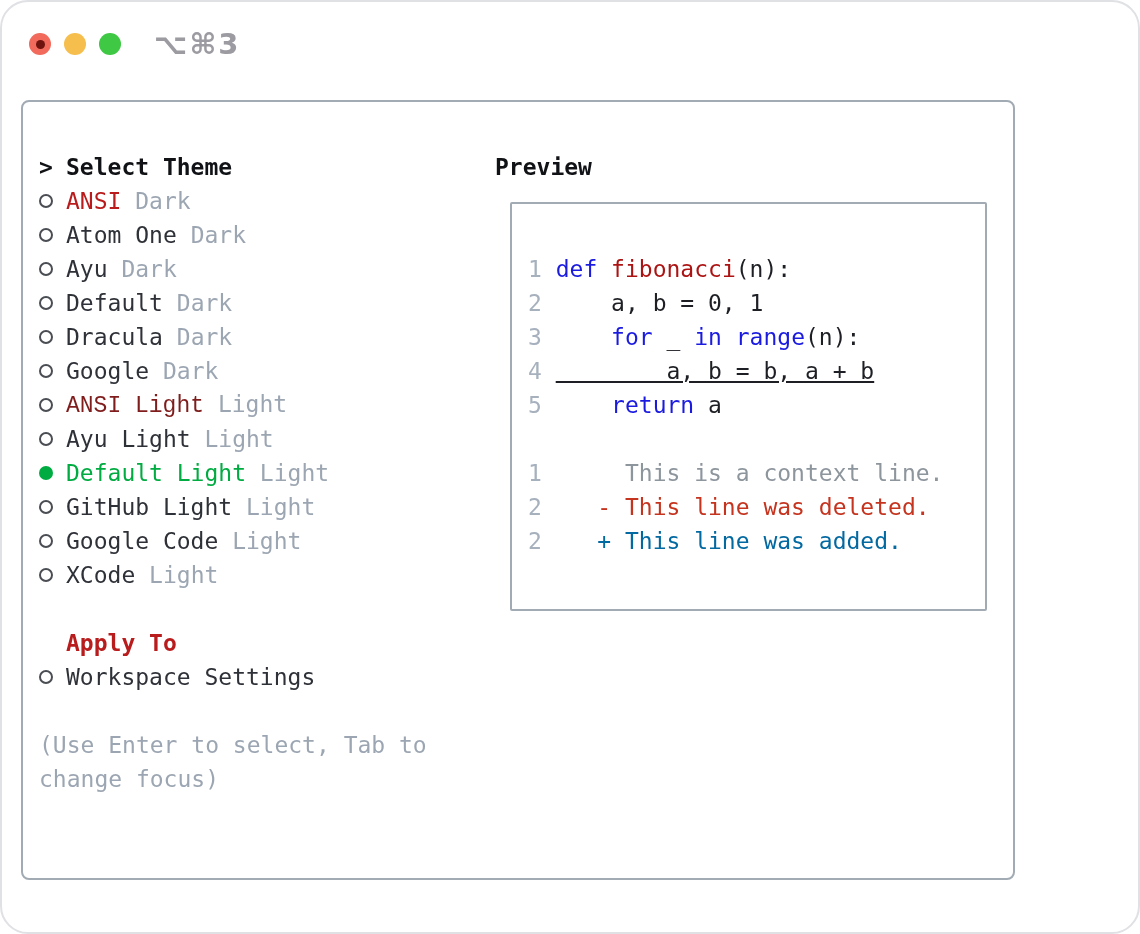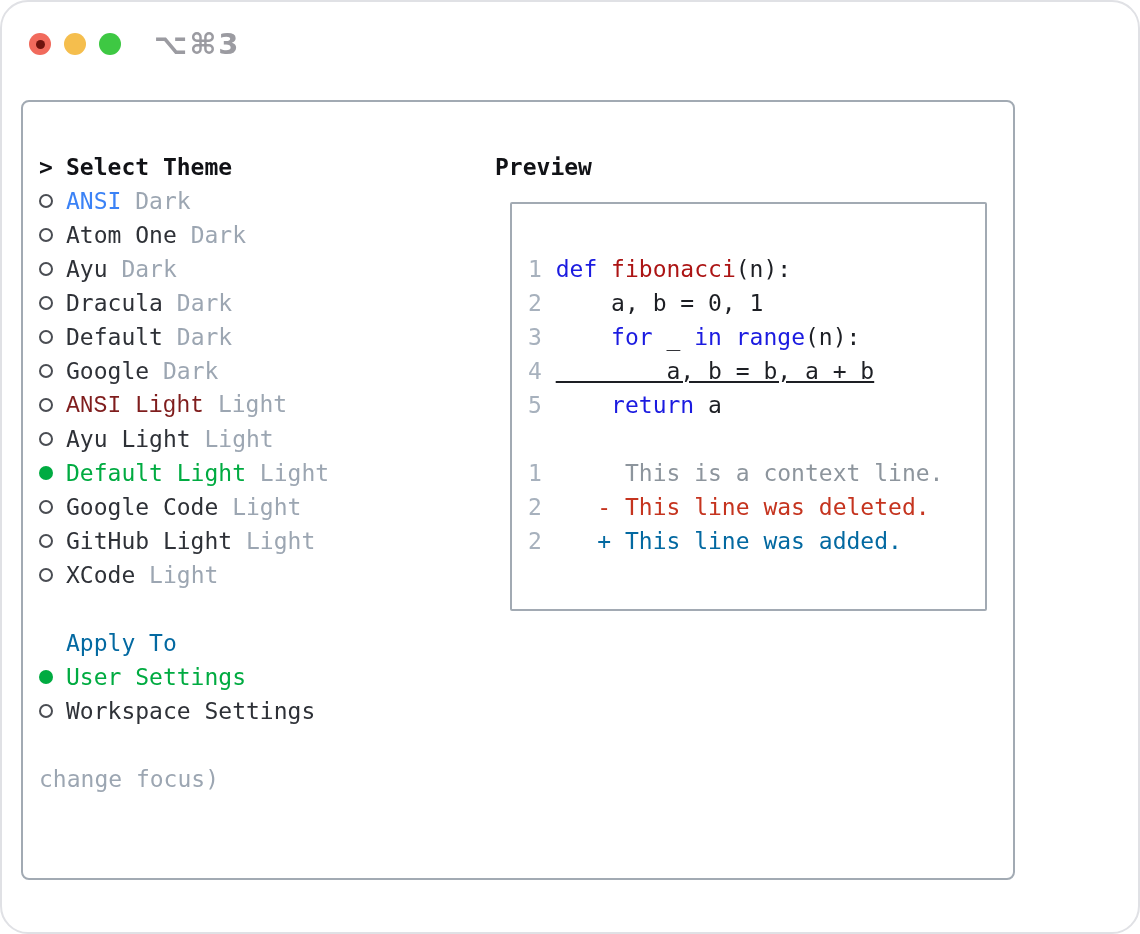--- a/index.html
+++ b/index.html
@@ -64,45 +64,45 @@
         <div class="row hdr">
           <span class="marker">
             <span class="gt">&gt;</span>
           </span>
           <span class="row-label" style="font-weight: 700; color: rgb(17, 18, 22);">Select Theme</span>
         </div>
         <div class="row">
           <span class="marker">
             <span class="circle" style="border-color: rgb(74, 77, 83);"></span>
           </span>
-          <span class="row-label"><span style="color: #3b82f6;">ANSI</span><span style="color: rgb(156, 166, 178);"> Dark</span></span>
+          <span class="row-label"><span style="color: #b91c1c;">ANSI</span><span style="color: rgb(156, 166, 178);"> Dark</span></span>
         </div>
         <div class="row">
           <span class="marker">
             <span class="circle" style="border-color: rgb(74, 77, 83);"></span>
           </span>
           <span class="row-label"><span style="color: rgb(46, 49, 55);">Atom One</span><span style="color: rgb(156, 166, 178);"> Dark</span></span>
         </div>
         <div class="row">
           <span class="marker">
             <span class="circle" style="border-color: rgb(74, 77, 83);"></span>
           </span>
           <span class="row-label"><span style="color: rgb(46, 49, 55);">Ayu</span><span style="color: rgb(156, 166, 178);"> Dark</span></span>
         </div>
         <div class="row">
           <span class="marker">
             <span class="circle" style="border-color: rgb(74, 77, 83);"></span>
           </span>
-          <span class="row-label"><span style="color: rgb(46, 49, 55);">Dracula</span><span style="color: rgb(156, 166, 178);"> Dark</span></span>
+          <span class="row-label"><span style="color: rgb(46, 49, 55);">Default</span><span style="color: rgb(156, 166, 178);"> Dark</span></span>
         </div>
         <div class="row">
           <span class="marker">
             <span class="circle" style="border-color: rgb(74, 77, 83);"></span>
           </span>
-          <span class="row-label"><span style="color: rgb(46, 49, 55);">Default</span><span style="color: rgb(156, 166, 178);"> Dark</span></span>
+          <span class="row-label"><span style="color: rgb(46, 49, 55);">Dracula</span><span style="color: rgb(156, 166, 178);"> Dark</span></span>
         </div>
         <div class="row">
           <span class="marker">
             <span class="circle" style="border-color: rgb(74, 77, 83);"></span>
           </span>
           <span class="row-label"><span style="color: rgb(46, 49, 55);">Google</span><span style="color: rgb(156, 166, 178);"> Dark</span></span>
         </div>
         <div class="row">
           <span class="marker">
             <span class="circle" style="border-color: rgb(74, 77, 83);"></span>
@@ -118,52 +118,49 @@
         <div class="row">
           <span class="marker">
             <span class="circle sel" style="background: rgb(0, 171, 65);"></span>
           </span>
           <span class="row-label"><span style="color: rgb(0, 171, 65);">Default Light</span><span style="color: rgb(156, 166, 178);"> Light</span></span>
         </div>
         <div class="row">
           <span class="marker">
             <span class="circle" style="border-color: rgb(74, 77, 83);"></span>
           </span>
-          <span class="row-label"><span style="color: rgb(46, 49, 55);">Google Code</span><span style="color: rgb(156, 166, 178);"> Light</span></span>
+          <span class="row-label"><span style="color: rgb(46, 49, 55);">GitHub Light</span><span style="color: rgb(156, 166, 178);"> Light</span></span>
         </div>
         <div class="row">
           <span class="marker">
             <span class="circle" style="border-color: rgb(74, 77, 83);"></span>
           </span>
-          <span class="row-label"><span style="color: rgb(46, 49, 55);">GitHub Light</span><span style="color: rgb(156, 166, 178);"> Light</span></span>
+          <span class="row-label"><span style="color: rgb(46, 49, 55);">Google Code</span><span style="color: rgb(156, 166, 178);"> Light</span></span>
         </div>
         <div class="row">
           <span class="marker">
             <span class="circle" style="border-color: rgb(74, 77, 83);"></span>
           </span>
           <span class="row-label"><span style="color: rgb(46, 49, 55);">XCode</span><span style="color: rgb(156, 166, 178);"> Light</span></span>
         </div>
         <div class="row"></div>
         <div class="row">
           <span class="marker"></span>
-          <span class="row-label" style="color: #0369a1;">Apply To</span>
-        </div>
-        <div class="row">
-          <span class="marker">
-            <span class="circle sel" style="background: rgb(0, 171, 65);"></span>
-          </span>
-          <span class="row-label"><span style="color: rgb(0, 171, 65);">User Settings</span></span>
+          <span class="row-label" style="color: #b91c1c; font-weight: bold;">Apply To</span>
         </div>
         <div class="row">
           <span class="marker">
             <span class="circle" style="border-color: rgb(74, 77, 83);"></span>
           </span>
           <span class="row-label"><span style="color: rgb(46, 49, 55);">Workspace Settings</span></span>
         </div>
         <div class="row"></div>
+        <div class="row">
+          <span class="row-label" style="color: rgb(156, 166, 178);">(Use Enter to select, Tab to</span>
+        </div>
         <div class="row">
           <span class="row-label" style="color: rgb(156, 166, 178);">change focus)</span>
         </div>
       </div>
     <div class="preview-label">Preview</div>
     <div class="preview-box">
       <div class="preview-code" id="preview-code">
           <div class="pline"><span style="color: rgb(167, 177, 189);">1 </span><span style="color: rgb(27, 27, 224);">def</span><span style="color: rgb(29, 31, 36);"> </span><span style="color: rgb(172, 20, 20);">fibonacci</span><span style="color: rgb(29, 31, 36);">(n):</span></div>
           <div class="pline"><span style="color: rgb(167, 177, 189);">2 </span><span style="color: rgb(29, 31, 36);">    a, b = 0, 1</span></div>
           <div class="pline"><span style="color: rgb(167, 177, 189);">3 </span><span style="color: rgb(29, 31, 36);">    </span><span style="color: rgb(27, 27, 224);">for</span><span style="color: rgb(29, 31, 36);"> _ </span><span style="color: rgb(27, 27, 224);">in</span><span style="color: rgb(29, 31, 36);"> </span><span style="color: rgb(27, 27, 224);">range</span><span style="color: rgb(29, 31, 36);">(n):</span></div>

